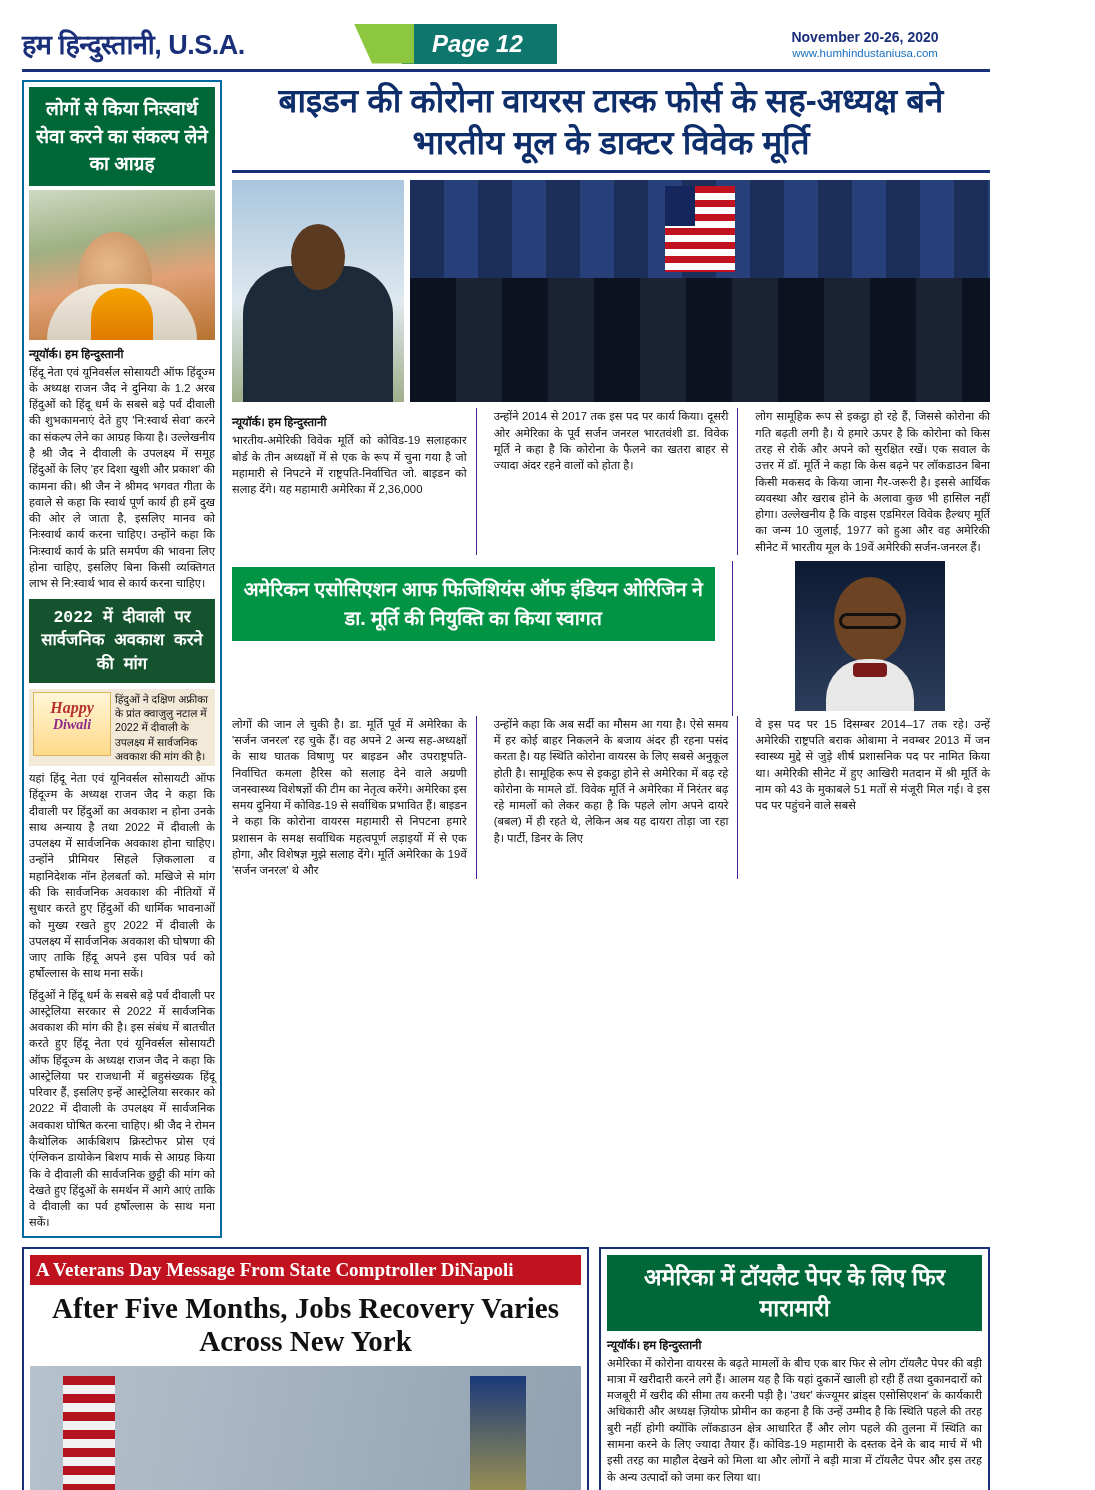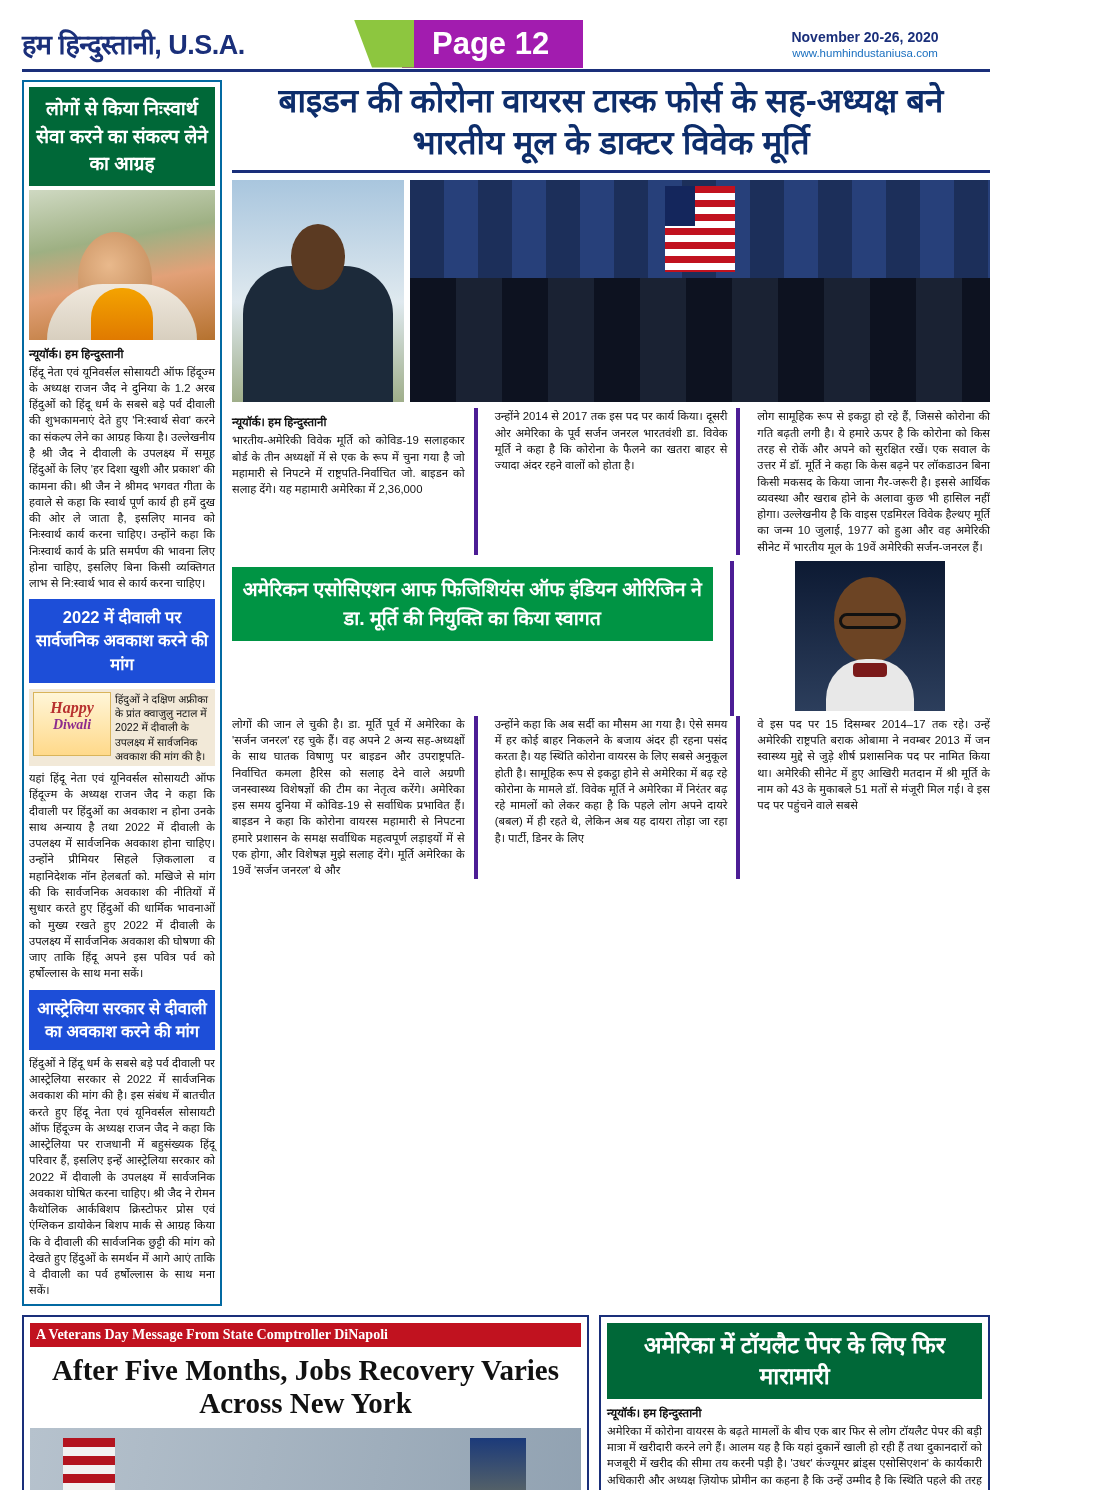--- a/index.html
+++ b/index.html
@@ -29,28 +29,29 @@
     font-family:"Liberation Sans", sans-serif;
     font-weight:bold;
     font-size:27px;
     color:#1a2f7a;
     letter-spacing:-0.5px;
   }
   .mast-mid {
     flex:1; display:flex; align-items:center; position:relative;
   }
   .page-banner {
-    background:#a21caf;
+    background:#0f766e;
     color:#fff;
     font-family:"Liberation Sans", sans-serif;
     font-weight:bold;
-    font-size:31px;
+    font-size:24px;
     padding:6px 34px 6px 30px;
     margin-left:60px;
     position:relative;
+    font-style:italic;
   }
   .page-banner:before {
     content:""; position:absolute; left:-48px; top:0; bottom:0; width:60px;
     background:#8dc63f;
     clip-path:polygon(0 0, 100% 0, 100% 100%, 30% 100%);
   }
   .mast-right {
     flex:0 0 250px;
     text-align:right;
     display:flex; flex-direction:column; justify-content:center;
@@ -115,22 +116,22 @@
     margin:6px 0 3px 0;
   }
   .body-hi {
     font-family:"Liberation Sans", sans-serif;
     font-size:11.3px;
     line-height:1.44;
     text-align:justify;
     color:#111;
   }
   .sub-head {
-    background:#1d4ed8; color:#fff;
-    font-family:Liberation Sans, sans-serif;
+    background:#14532d; color:#fff;
+    font-family:Liberation Mono, monospace;
     font-weight:bold; font-size:16.5px; line-height:1.4;
     text-align:center; padding:7px 4px; margin-top:8px;
   }
   .mini-strip {
     background:#f2e9d8;
     font-family:"Liberation Sans", sans-serif;
     font-size:11px; font-weight:bold;
     padding:3px 4px; margin-top:6px;
     display:flex; align-items:flex-start; gap:4px;
   }
@@ -187,21 +188,21 @@
     background:repeating-linear-gradient(#c1121f 0 7px,#fff 7px 14px);
   }
   .photo-group .usflag:after{ content:""; position:absolute; left:0; top:0; width:30px;height:40px;background:#14265c;}
   .photo-group .suits { position:absolute; bottom:0; left:0; right:0; height:124px;
     background:repeating-linear-gradient(90deg,#0d1220 0 46px,#1a2233 46px 92px); }
   .photo-group .heads { position:absolute; bottom:76px; left:0; right:0; height:30px;
     background:repeating-linear-gradient(90deg,transparent 0 12px,#c08f62 12px 32px,transparent 32px 46px); border-radius:12px;}
 
   .cols3 { display:flex; gap:9px; }
   .cols3 > div { flex:1; }
-  .col-sep { border-left:4px solid #4c1d95; padding-left:17px; }
+  .col-sep { border-left:1px solid #4c1d95; padding-left:17px; }
 
   .green-band {
     background:#009444;
     color:#fff;
     font-family:"Liberation Sans", sans-serif;
     font-weight:bold;
     font-size:19.5px;
     line-height:1.5;
     text-align:center;
     padding:8px 6px;
@@ -223,21 +224,21 @@
     background:#7a1a1a; border-radius:4px;}
 
   
   .bottom { display:flex; gap:10px; margin-top:9px; }
   .bot-left { flex:1.47; border:2px solid #1a2f7a; padding:6px; }
   .bot-right { flex:1; border:2px solid #1a2f7a; padding:6px; }
 
   .red-band {
     background:#c1121f; color:#fff;
     font-family:"Liberation Serif", serif;
-    font-weight:bold; font-size:14px;
+    font-weight:bold; font-size:19px;
     padding:4px 6px;
   }
   .eng-head {
     font-family:"Liberation Serif", serif;
     font-weight:bold;
     font-size:29px;
     line-height:1.16;
     text-align:center;
     margin:7px 0 7px 0;
     color:#111;
@@ -292,21 +293,20 @@
       <div class="sub-head">2022 में दीवाली पर सार्वजनिक अवकाश करने की मांग</div>
       <div class="mini-strip">
         <div class="diwali-card">
           <span class="hp">Happy</span>
           <span class="dv">Diwali</span>
         </div>
         <div class="lbl">हिंदुओं ने दक्षिण अफ्रीका के प्रांत क्वाजुलु नटाल में 2022 में दीवाली के उपलक्ष्य में सार्वजनिक अवकाश की मांग की है।</div>
       </div>
       <div class="body-hi" style="margin-top:4px;">यहां हिंदू नेता एवं यूनिवर्सल सोसायटी ऑफ हिंदूज्म के अध्यक्ष राजन जैद ने कहा कि दीवाली पर हिंदुओं का अवकाश न होना उनके साथ अन्याय है तथा 2022 में दीवाली के उपलक्ष्य में सार्वजनिक अवकाश होना चाहिए। उन्होंने प्रीमियर सिहले ज़िकलाला व महानिदेशक नॉन हेलबर्ता को. मखिजे से मांग की कि सार्वजनिक अवकाश की नीतियों में सुधार करते हुए हिंदुओं की धार्मिक भावनाओं को मुख्य रखते हुए 2022 में दीवाली के उपलक्ष्य में सार्वजनिक अवकाश की घोषणा की जाए ताकि हिंदू अपने इस पवित्र पर्व को हर्षोल्लास के साथ मना सकें।</div>
 
-      <div class="sub-head">आस्ट्रेलिया सरकार से दीवाली का अवकाश करने की मांग</div>
       <div class="body-hi" style="margin-top:5px;">हिंदुओं ने हिंदू धर्म के सबसे बड़े पर्व दीवाली पर आस्ट्रेलिया सरकार से 2022 में सार्वजनिक अवकाश की मांग की है। इस संबंध में बातचीत करते हुए हिंदू नेता एवं यूनिवर्सल सोसायटी ऑफ हिंदूज्म के अध्यक्ष राजन जैद ने कहा कि आस्ट्रेलिया पर राजधानी में बहुसंख्यक हिंदू परिवार हैं, इसलिए इन्हें आस्ट्रेलिया सरकार को 2022 में दीवाली के उपलक्ष्य में सार्वजनिक अवकाश घोषित करना चाहिए। श्री जैद ने रोमन कैथोलिक आर्कबिशप क्रिस्टोफर प्रोस एवं एंग्लिकन डायोकेन बिशप मार्क से आग्रह किया कि वे दीवाली की सार्वजनिक छुट्टी की मांग को देखते हुए हिंदुओं के समर्थन में आगे आएं ताकि वे दीवाली का पर्व हर्षोल्लास के साथ मना सकें।</div>
     </div>
 
     <div class="col-main">
 
       <div class="main-headline">बाइडन की कोरोना वायरस टास्क फोर्स के सह-अध्यक्ष बने भारतीय मूल के डाक्टर विवेक मूर्ति</div>
 
       <div class="photos-row">
         <div class="photo-murthy">
           <div class="sky"></div>

